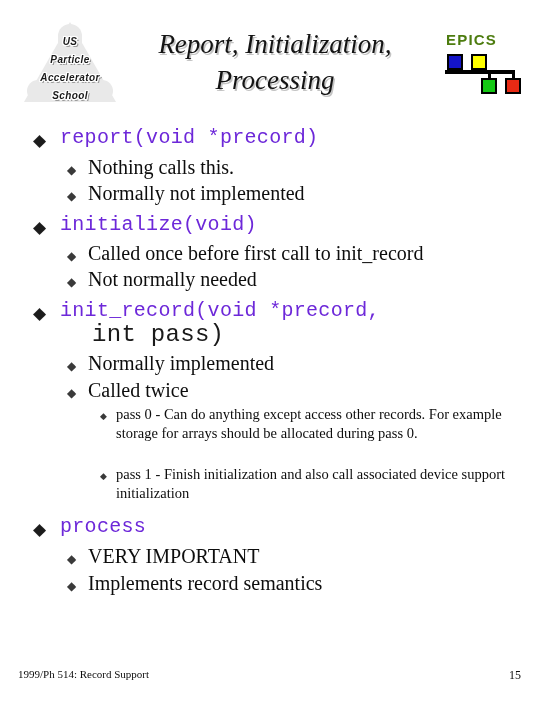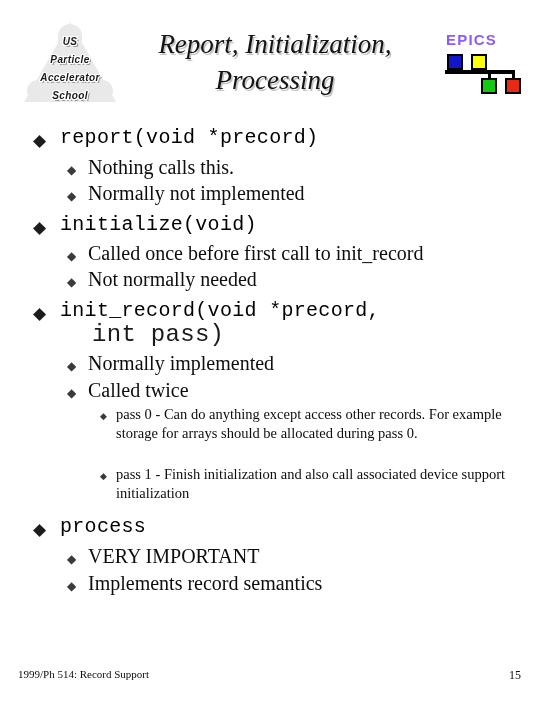--- a/index.html
+++ b/index.html
@@ -114,21 +114,21 @@
     height: 64px;
   }
   .epics-word {
     position: absolute;
     left: 3px;
     top: 0px;
     font-family: "Liberation Sans", "DejaVu Sans", sans-serif;
     font-weight: bold;
     font-size: 15px;
     letter-spacing: 1.2px;
-    color: #8b5cf6;
+    color: #4d7c0f;
   }
   .ep-box {
     position: absolute;
     width: 16px;
     height: 16px;
     border: 2px solid #000000;
     box-sizing: border-box;
   }
   .ep-bar-h {
     position: absolute;
@@ -173,21 +173,21 @@
     font-size: 17px;
     line-height: 1;
     color: #1c1c1c;
   }
   .lvl1 > .txt {
     left: 60px;
     font-family: "Liberation Mono", "DejaVu Sans Mono", monospace;
     font-size: 20px;
     line-height: 24px;
     letter-spacing: 0.3px;
-    color: #000000;
+    color: #6d28d9;
   }
 
   
   .lvl2 > .bul {
     left: 67px;
     font-size: 12px;
     line-height: 1;
     color: #3a3a3a;
   }
   .lvl2 > .txt {

